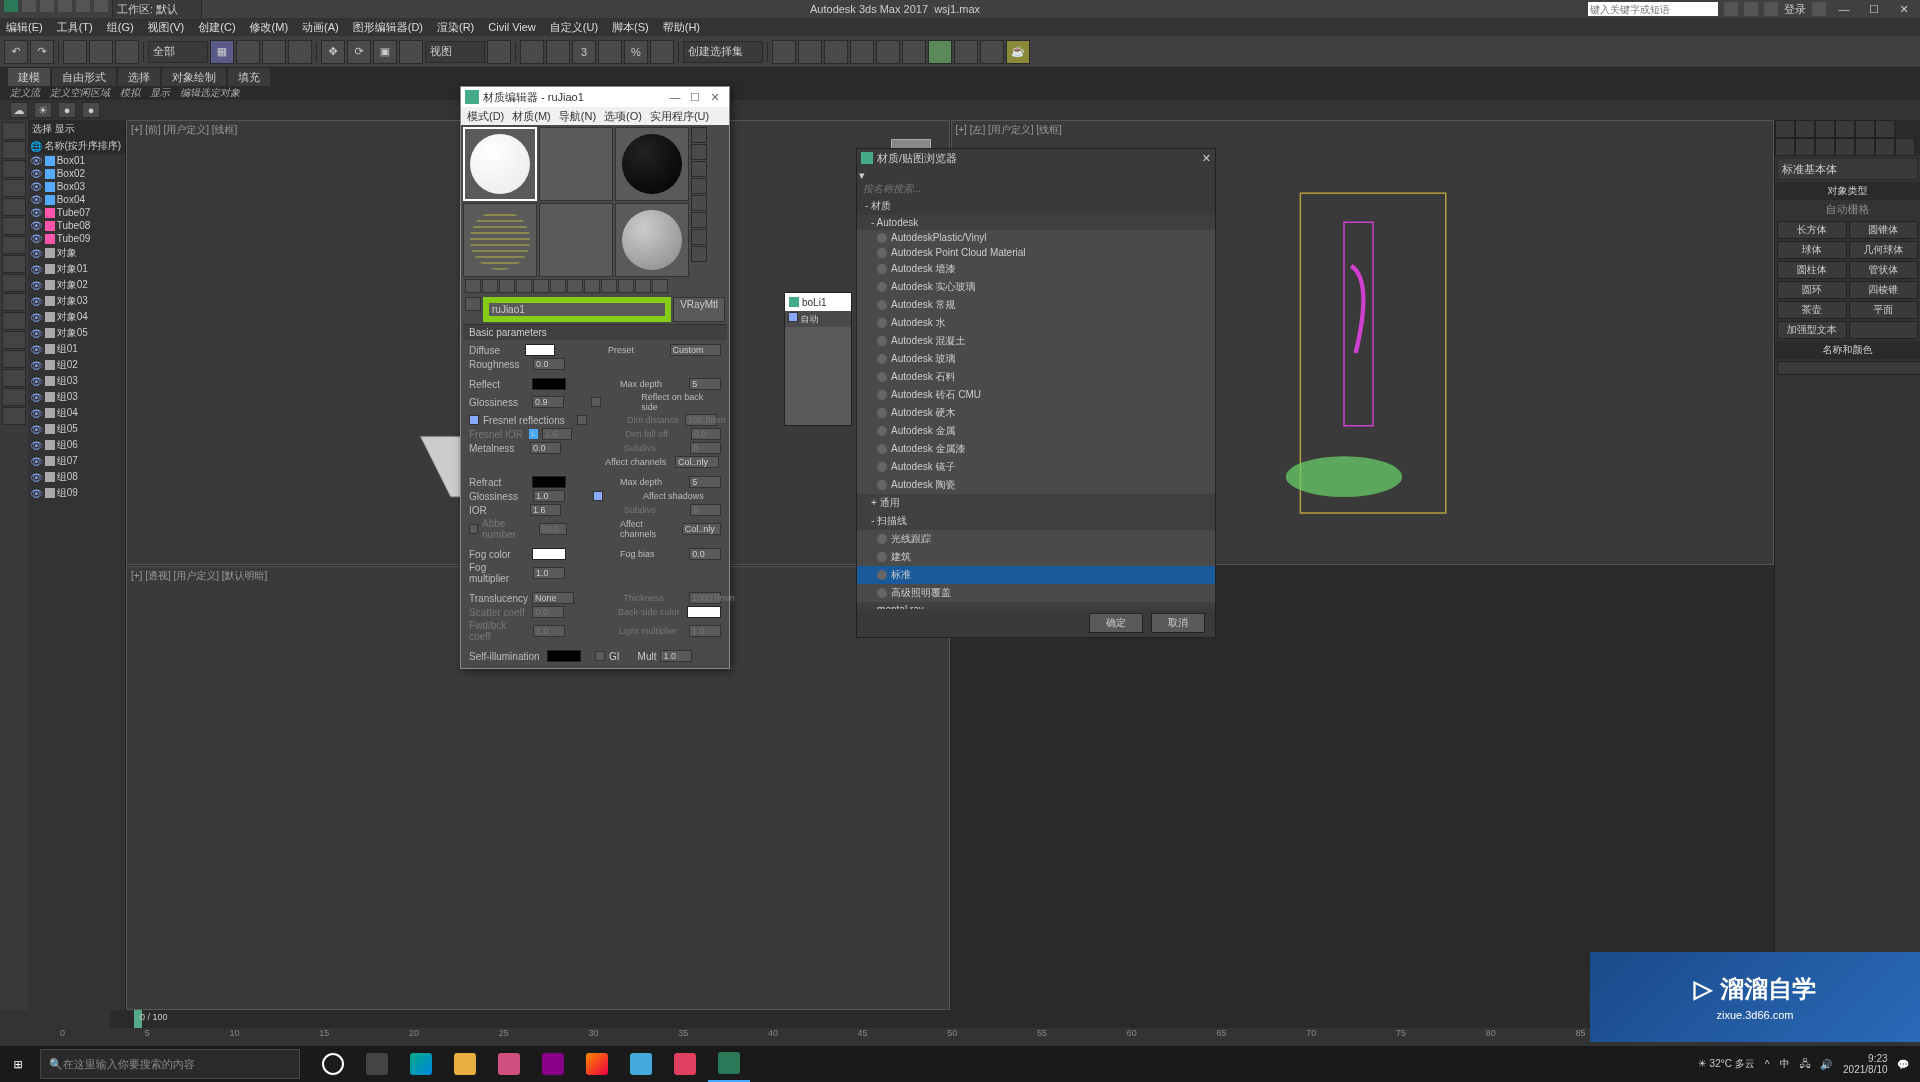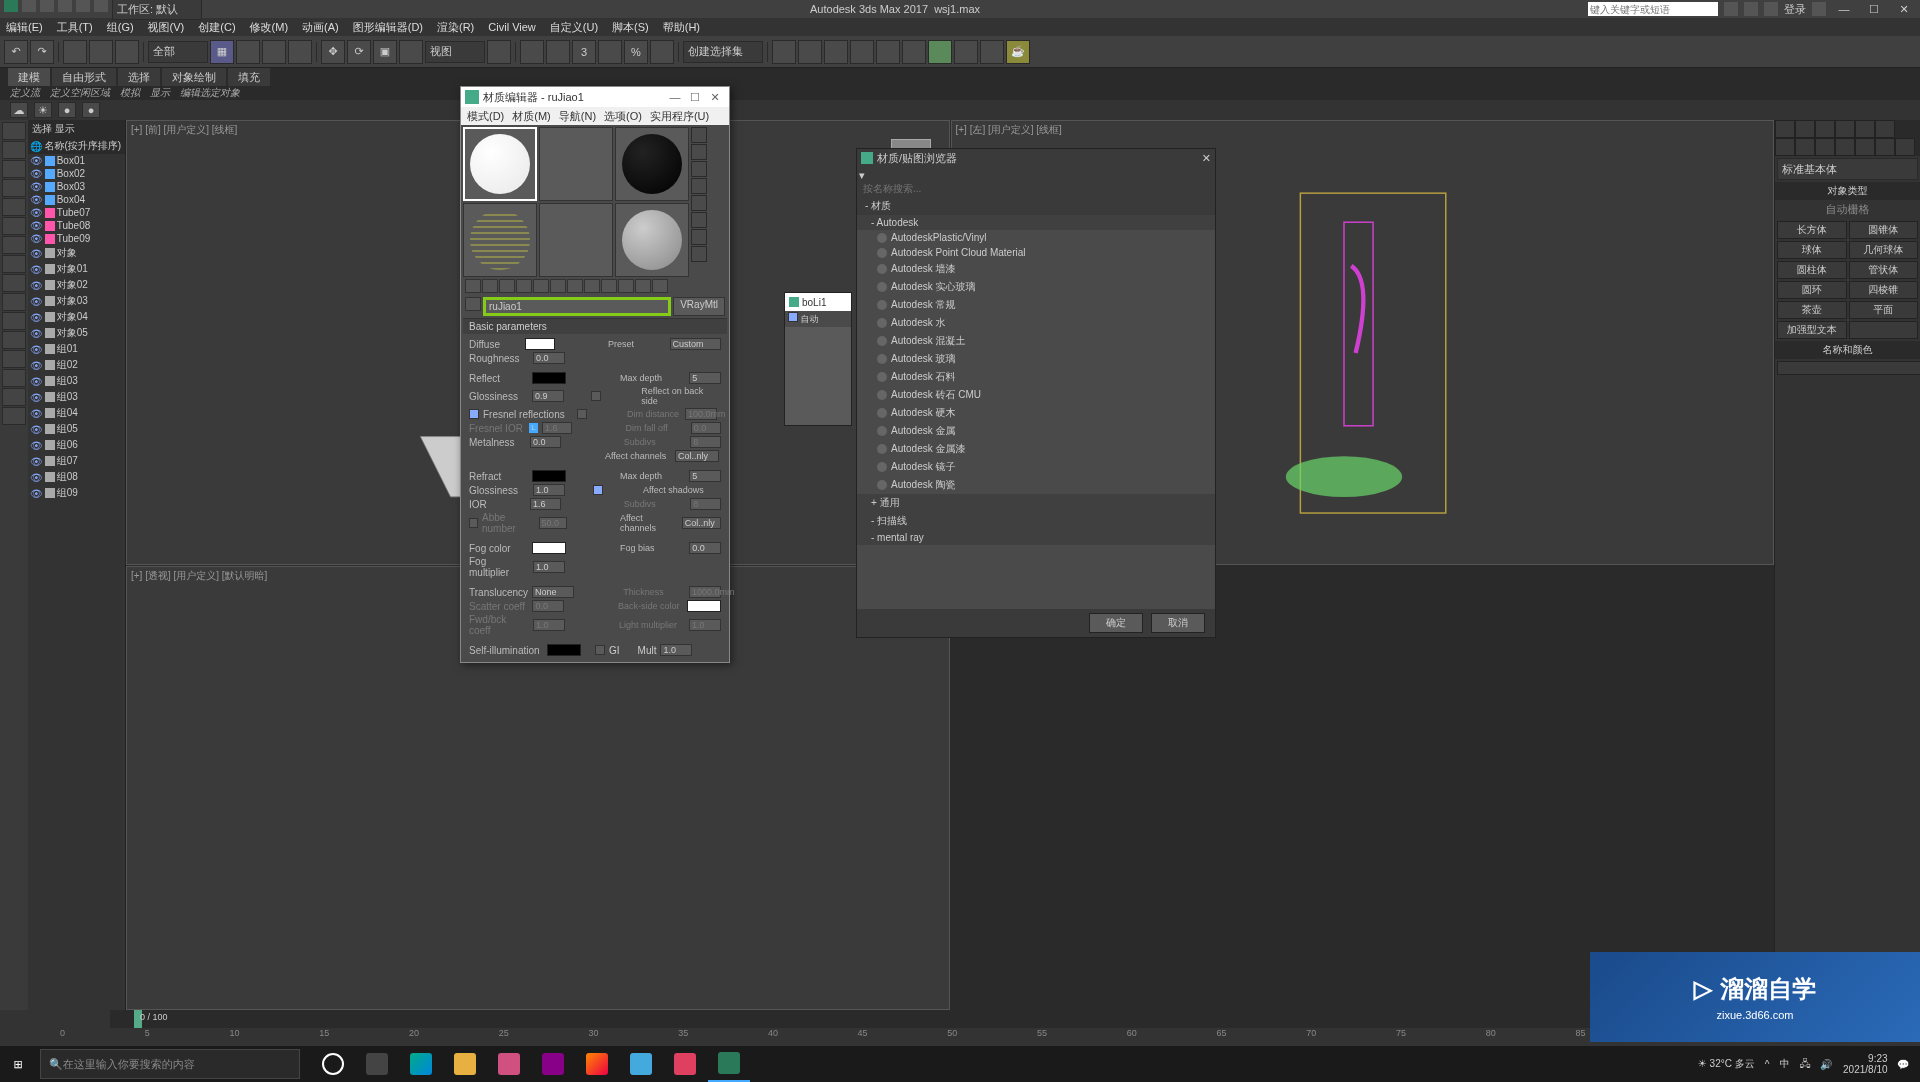--- a/index.html
+++ b/index.html
@@ -56,40 +56,40 @@
 .me-menu { height: 18px; background: #f0f0f0; display: flex; gap: 8px; padding: 2px 6px; font-size: 11px; color: #333; }
 .me-body { background: #4a4a4a; padding: 2px; }
 .me-slots { display: grid; grid-template-columns: repeat(3, 74px); grid-template-rows: 74px 74px; gap: 2px; }
 .me-slot { background: #5a5a5a; border: 1px solid #333; position: relative; display: flex; align-items: center; justify-content: center; }
 .me-sphere { width: 60px; height: 60px; border-radius: 50%; }
 .me-slot.sel { border: 2px solid #fff; }
 .me-sb-btn { width: 16px; height: 16px; background: #4a4a4a; border: 1px solid #2a2a2a; }
 .me-tools { height: 18px; display: flex; gap: 1px; padding: 2px; background: #4a4a4a; }
 .me-tbtn { width: 16px; height: 14px; background: #555; border: 1px solid #333; }
 .me-name { display: flex; gap: 2px; padding: 2px; background: #4a4a4a; }
-.me-name input { flex: 1; background: #5a5a5a; border: 3px solid #84cc16; color: #ccc; font-size: 10px; padding: 1px 3px; }
+.me-name input { flex: 1; background: #5a5a5a; border: 6px solid #84cc16; color: #ccc; font-size: 10px; padding: 1px 3px; }
 .me-name .type-btn { background: #5a5a5a; border: 1px solid #333; padding: 1px 6px; font-size: 10px; }
 .me-rollout { background: #4a4a4a; border-top: 1px solid #333; }
 .me-ro-header { background: #404040; padding: 2px 6px; font-size: 10px; font-weight: normal; }
 .me-ro-body { padding: 3px 6px; font-size: 10px; }
 .me-row { display: flex; align-items: center; gap: 4px; padding: 1px 0; }
 .me-label { width: 60px; color: #bbb; }
 .me-swatch { width: 34px; height: 12px; border: 1px solid #222; }
 .me-spn { width: 32px; height: 12px; background: #5a5a5a; border: 1px solid #333; font-size: 9px; padding: 0 2px; display: flex; align-items: center; }
 .me-label2 { width: 66px; color: #bbb; font-size: 9px; margin-left: 36px; }
 .me-dd { width: 44px; height: 12px; background: #5a5a5a; border: 1px solid #333; font-size: 9px; padding: 0 2px; }
 .me-chk { width: 10px; height: 10px; border: 1px solid #333; background: #5a5a5a; display: inline-block; }
 
 
 .mb-win { position: absolute; top: 148px; left: 856px; width: 360px; height: 490px; background: #4a4a4a; border: 1px solid #222; z-index: 20; display: flex; flex-direction: column; }
 .mb-title { height: 18px; background: #3a3a3a; display: flex; align-items: center; padding: 0 4px; font-size: 11px; }
 .mb-title .icon3 { width: 12px; height: 12px; background: #4a8; margin-right: 4px; }
 .mb-title .spacer { flex: 1; }
 .mb-search { padding: 2px; background: #3a3a3a; }
-.mb-search input { width: 100%; background: #3a3a3a; border: none; color: #888; font-size: 10px; padding: 1px 4px; }
+.mb-search input { width: 100%; background: #3a3a3a; border: none; color: #888; font-size: 10px; padding: 1px 4px; font-style: italic; }
 .mb-tree { flex: 1; overflow: auto; background: #4a4a4a; }
 .mb-cat { background: #3a3a3a; padding: 2px 8px; font-size: 10px; color: #ccc; }
 .mb-sub { background: #404040; padding: 2px 14px; font-size: 10px; color: #ccc; }
 .mb-item { padding: 2px 20px; font-size: 10px; color: #ccc; display: flex; align-items: center; gap: 4px; }
 .mb-item .sw { width: 10px; height: 10px; border-radius: 5px; background: #666; }
 .mb-item.sel { background: #1a5a9a; }
 .mb-footer { height: 28px; background: #3a3a3a; display: flex; justify-content: flex-end; gap: 8px; align-items: center; padding: 0 10px; }
 .mb-btn { background: #5a5a5a; border: 1px solid #222; padding: 2px 16px; font-size: 10px; }
 
 
@@ -731,20 +731,26 @@
         <div class="mb-item"><span class="sw"></span>Autodesk 石料</div>
         <div class="mb-item"><span class="sw"></span>Autodesk 砖石  CMU</div>
         <div class="mb-item"><span class="sw"></span>Autodesk 硬木</div>
         <div class="mb-item"><span class="sw"></span>Autodesk 金属</div>
         <div class="mb-item"><span class="sw"></span>Autodesk 金属漆</div>
         <div class="mb-item"><span class="sw"></span>Autodesk 镜子</div>
         <div class="mb-item"><span class="sw"></span>Autodesk 陶瓷</div>
       </div>
     <div class="mb-sub">+ <span>通用</span></div>
     <div class="mb-sub">- <span>扫描线</span></div>
+    <div id="mb-scanline">
+        <div class="mb-item"><span class="sw"></span>光线跟踪</div>
+        <div class="mb-item"><span class="sw"></span>建筑</div>
+        <div class="mb-item sel"><span class="sw"></span>标准</div>
+        <div class="mb-item"><span class="sw"></span>高级照明覆盖</div>
+      </div>
     <div class="mb-sub">- <span>mental ray</span></div>
 
   </div>
   <div class="mb-footer">
     <div class="mb-btn">确定</div>
     <div class="mb-btn">取消</div>
   </div>
 </div>
 
 <div class="wm">

